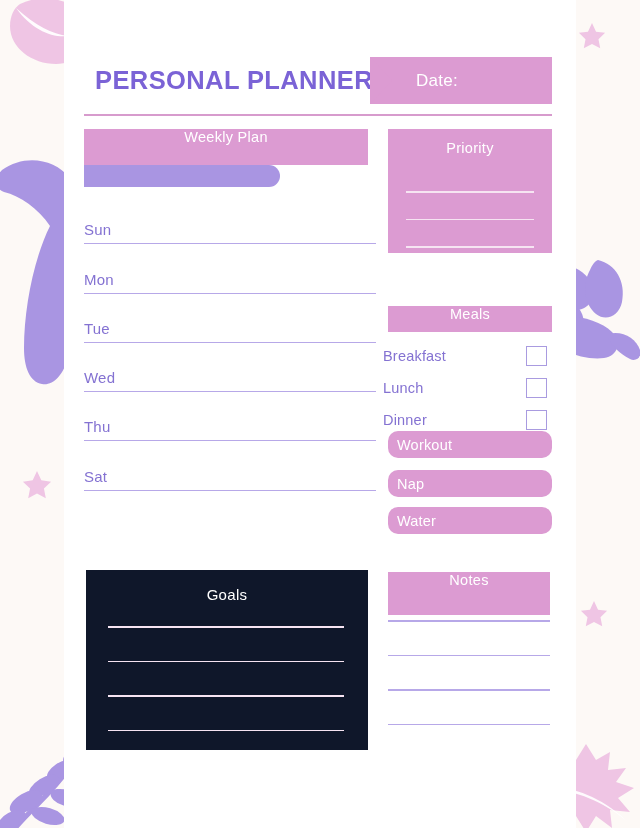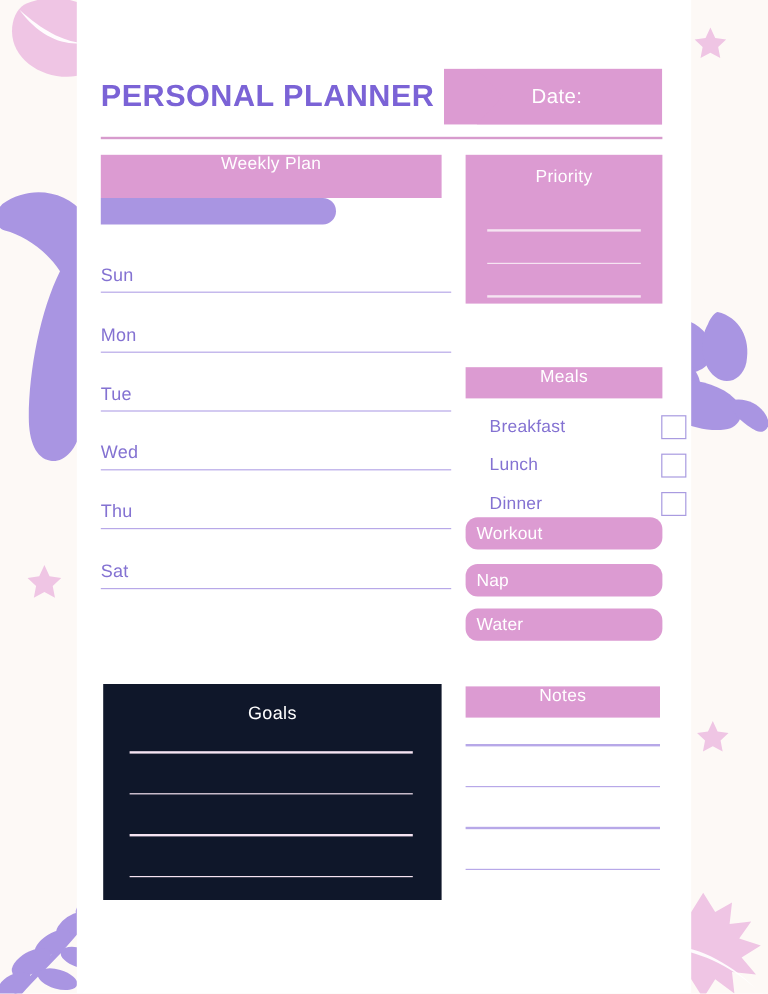--- a/index.html
+++ b/index.html
@@ -53,41 +53,41 @@
     display: flex;
     align-items: center;
   }
   .title {
     font-size: 25.5px;
     font-weight: bold;
     color: #7B63D6;
     letter-spacing: 0.4px;
     white-space: nowrap;
     line-height: 1;
+    margin-left: 11px;
   }
   .date-banner {
     position: absolute;
     left: 286px;
     top: 0;
     width: 182px;
     height: 47px;
     background: #DC9BD2;
     clip-path: polygon(0 0, 16px 0, 38px 50%, 16px 100%, 0 100%, 0 0,
                        100% 0, 100% 100%, 0 100%);
     display: flex;
     align-items: center;
   }
   .date-banner-inner {
     position: absolute;
     left: 0; top: 0; right: 0; bottom: 0;
     background: #DC9BD2;
     clip-path: polygon(0 0, 100% 0, 100% 100%, 0 100%, 22px 50%);
     display: flex;
     align-items: center;
-    margin-left: 27px;
   }
   .date-label {
     margin-left: 46px;
     font-size: 17px;
     color: #FFFFFF;
     letter-spacing: 0.3px;
   }
 
   .header-rule {
     position: absolute;
@@ -170,21 +170,21 @@
   .wline {
     height: 1.6px;
     background: #F6E4F2;
     margin-bottom: 26px;
   }
 
   
   .meals-head { left: 388px; top: 306px; width: 164px; height: 26px; }
   .meals-list {
     position: absolute;
-    left: 408px;
+    left: 383px;
     top: 340px;
     width: 164px;
   }
   .meal-row {
     display: flex;
     align-items: center;
     justify-content: space-between;
     height: 32px;
   }
   .meal-label {
@@ -238,21 +238,21 @@
   }
   .goals-lines {
     position: absolute;
     left: 22px;
     top: 56px;
     width: 236px;
   }
   .goals-lines .wline { margin-bottom: 33px; }
 
   
-  .notes-head { left: 388px; top: 572px; width: 162px; height: 26px; }
+  .notes-head { left: 388px; top: 572px; width: 162px; height: 43px; }
   .notes-lines {
     position: absolute;
     left: 388px;
     top: 620px;
     width: 162px;
   }
   .nline {
     height: 1.6px;
     background: #B7A8E8;
     margin-bottom: 33px;

